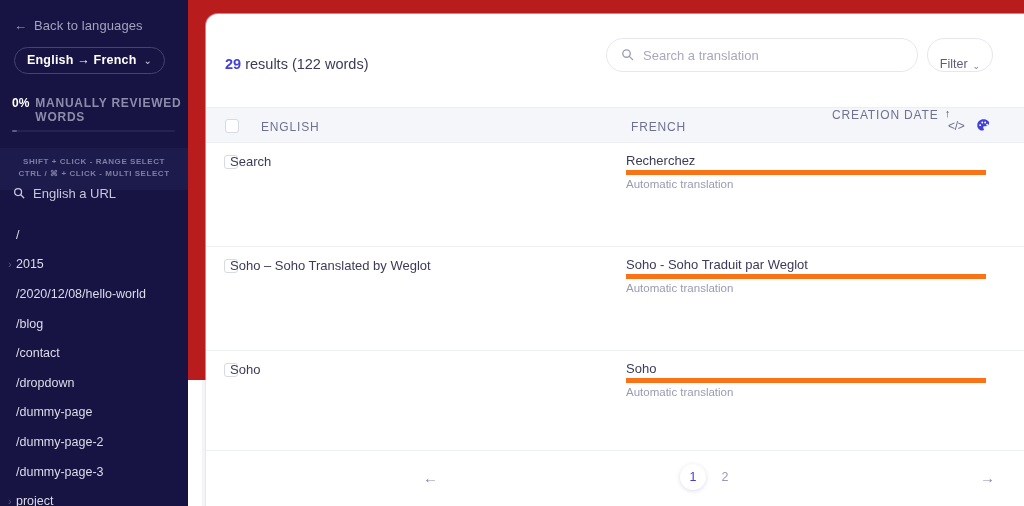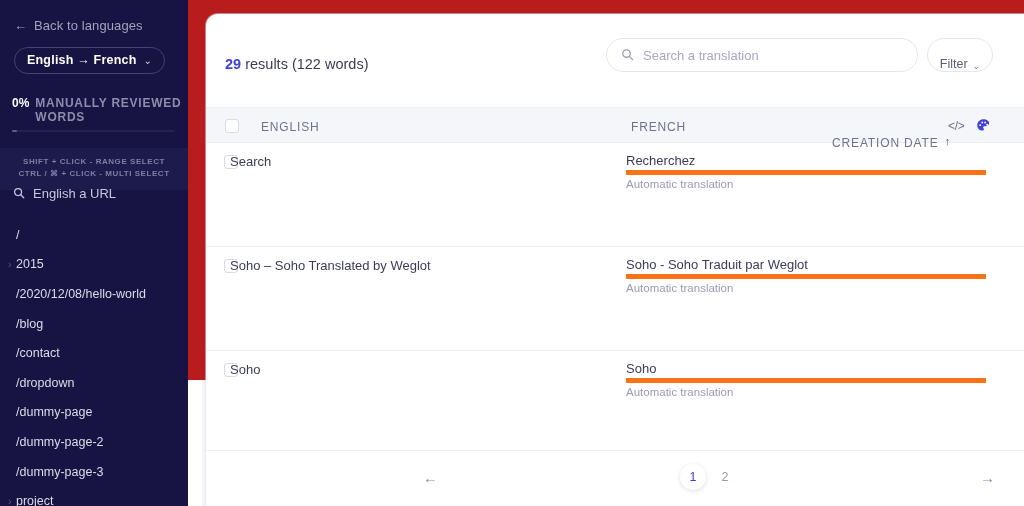--- a/index.html
+++ b/index.html
@@ -160,21 +160,21 @@
   .th-check {
     position: absolute; left: 19px; top: 11px;
   }
   .chk {
     width: 14px; height: 14px;
     border: 1px solid #d7d9e3; border-radius: 3px;
     background: #fff; display: inline-block; cursor: pointer;
   }
   .th-eng { position: absolute; left: 55px; top: 12px; }
   .th-fre { position: absolute; left: 425px; top: 12px; }
-  .th-date { position: absolute; left: 626px; top: 28px; display:flex; align-items:flex-start; gap:6px; }
+  .th-date { position: absolute; left: 626px; top: 0; display:flex; align-items:flex-start; gap:6px; }
   .th-lbl {
     font-size: 12px; font-weight: normal; letter-spacing: .85px;
     color: #6f7192;
   }
   .sort-arrow { font-size: 11px; color: #4a4c68; line-height: 1; }
   .th-code { position: absolute; left: 742px; top: 11px; font-size: 12px; color: #6f7192; letter-spacing:-.3px; }
   .th-palette { position: absolute; left: 770px; top: 10px; }
 
   .row {
     position: relative;

